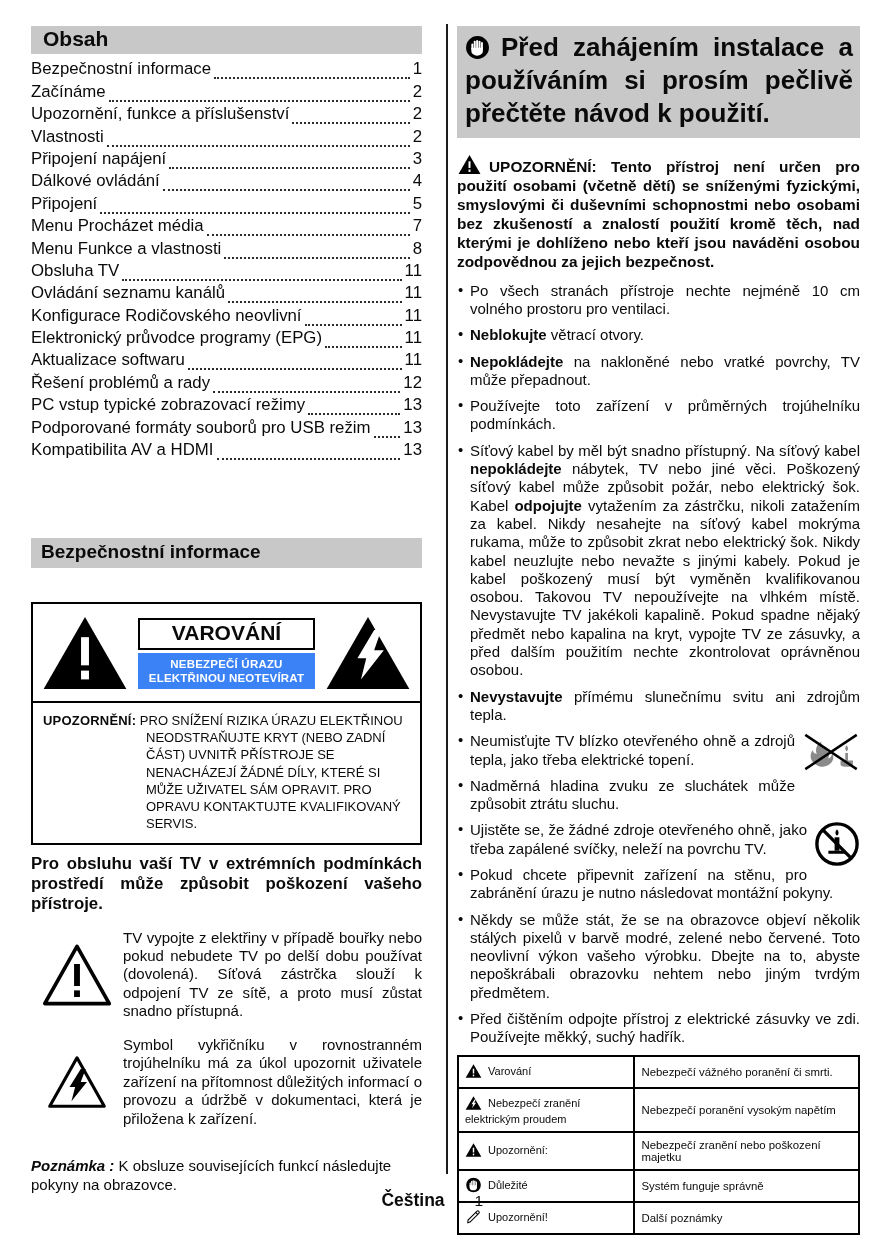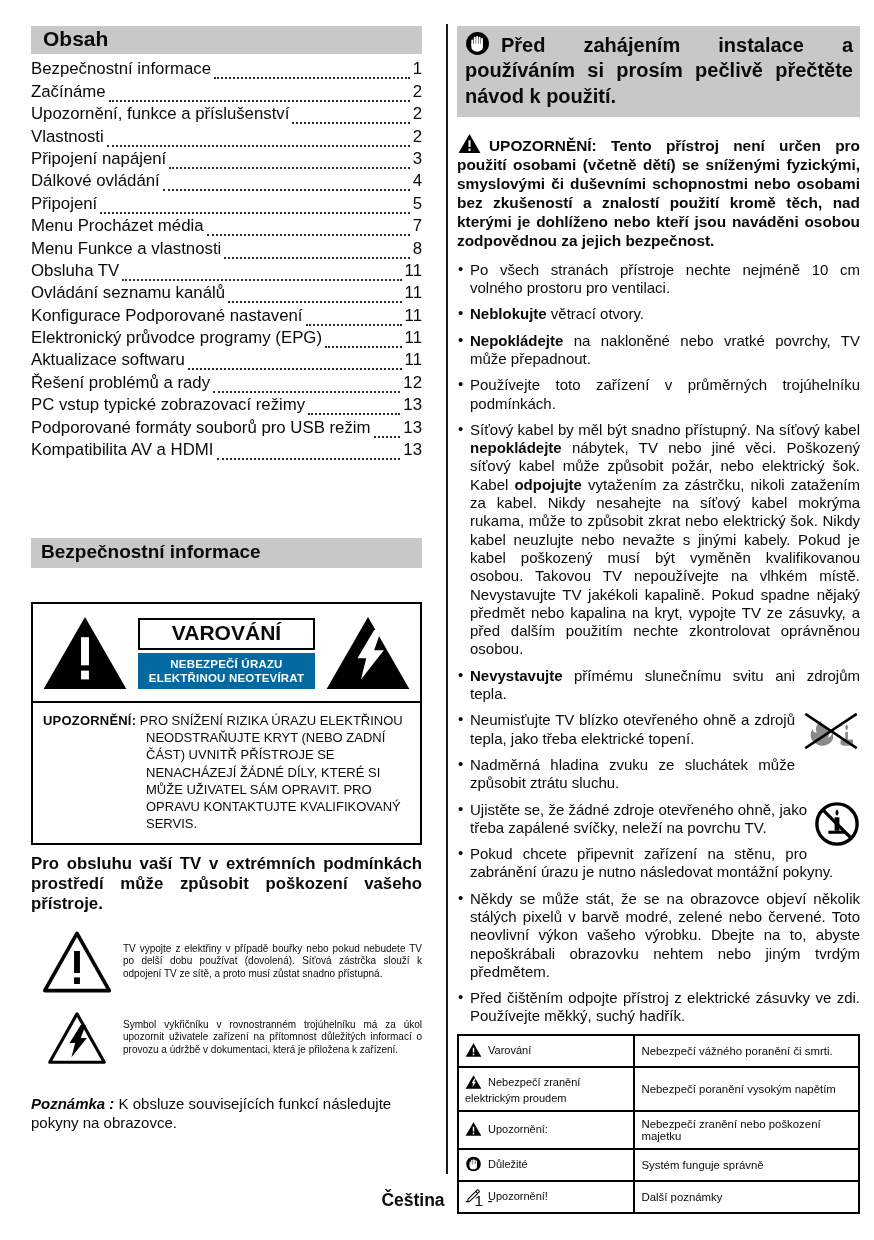--- a/index.html
+++ b/index.html
@@ -21,41 +21,41 @@
   .toc-num { white-space:nowrap; }
 
   .safety-bar { margin-top:78px; font-size:19px; padding:3px 0 5px 10px; }
 
   .warnbox { margin-top:34px; border:2.5px solid #000; }
   .warnbox-top { display:flex; align-items:center; padding:10px 8px 9px 8px; }
   .tri-big { width:88px; height:78px; flex:none; }
   .tri-big svg { width:100%; height:100%; display:block; }
   .warn-center { flex:1; margin:0 9px; }
   .varovani { border:2.5px solid #000; text-align:center; font-weight:bold; font-size:21px; padding:1px 0 3px 0; background:#fff; }
-  .danger-black { background:#0369a1; color:#fff; font-weight:bold; font-size:11.5px; text-align:center; line-height:1.22; padding:4px 1px; margin-top:3px; letter-spacing:.2px; }
+  .danger-black { background:#3b82f6; color:#fff; font-weight:bold; font-size:11.5px; text-align:center; line-height:1.22; padding:4px 1px; margin-top:3px; letter-spacing:.2px; }
   .warnbox-bottom { border-top:2.5px solid #000; padding:9px 6px 11px 10px; font-size:13px; line-height:1.32; }
   .hang { padding-left:103px; text-indent:-103px; }
   .hang b { letter-spacing:.2px; }
 
   .extreme { margin-top:9px; font-weight:bold; font-size:16.8px; line-height:1.18; text-align:justify; }
 
   .icon-note { display:flex; margin-top:15px; align-items:center; }
   .icon-cell { width:92px; flex:none; display:flex; justify-content:center; }
   .icon-cell.sz74 svg { width:74px; height:66px; }
   .icon-cell.sz64 svg { width:62px; height:56px; }
-  .icon-note p { flex:1; font-size:10px; line-height:1.23; text-align:justify; }
+  .icon-note p { flex:1; font-size:15px; line-height:1.23; text-align:justify; }
 
   .note { margin-top:28px; font-size:15px; line-height:1.3; }
   .note-label { font-weight:bold; font-style:italic; }
 
   .footer { position:absolute; top:1190px; left:0; width:874px; text-align:center; }
   .footer .lang { font-weight:bold; font-size:17.5px;text-align:center; }
   .footer .pnum { font-size:15.5px; margin-left:16px; }
 
-  .rhead { background:#c8c8c8; padding:5px 7px 8px 8px; font-weight:bold; font-size:20px; line-height:1.27; text-align:justify; }
+  .rhead { background:#c8c8c8; padding:5px 7px 8px 8px; font-weight:bold; font-size:26px; line-height:1.27; text-align:justify; }
   .rhead .hicon { display:inline-block; width:25px; height:25px; vertical-align:-4px; margin-right:11px; }
   .rhead .hicon svg { width:100%; height:100%; }
 
   .rwarn { margin-top:16px; font-weight:bold; font-size:15.4px; line-height:1.23; text-align:justify; }
   .rwarn .wicon { display:inline-block; width:25px; height:21px; vertical-align:-3px; margin-right:7px; }
   .rwarn .wicon svg { width:100%; height:100%; }
 
   ul.bullets { margin-top:10px; list-style:none; }
   .bullets li { position:relative; padding-left:13px; font-size:15px; line-height:1.22; margin-bottom:8px; text-align:justify; }
   .bullets li::before { content:"\2022"; position:absolute; left:1px; top:-1px; }
@@ -127,21 +127,21 @@
         <span class="toc-label">Obsluha TV</span>
         <span class="toc-dots"></span>
         <span class="toc-num">11</span>
       </div>
       <div class="toc-row">
         <span class="toc-label">Ovládání seznamu kanálů</span>
         <span class="toc-dots"></span>
         <span class="toc-num">11</span>
       </div>
       <div class="toc-row">
-        <span class="toc-label">Konfigurace Podporované nastavení</span>
+        <span class="toc-label">Konfigurace Rodičovského neovlivní</span>
         <span class="toc-dots"></span>
         <span class="toc-num">11</span>
       </div>
       <div class="toc-row">
         <span class="toc-label">Elektronický průvodce programy (EPG)</span>
         <span class="toc-dots"></span>
         <span class="toc-num">11</span>
       </div>
       <div class="toc-row">
         <span class="toc-label">Aktualizace softwaru</span>

